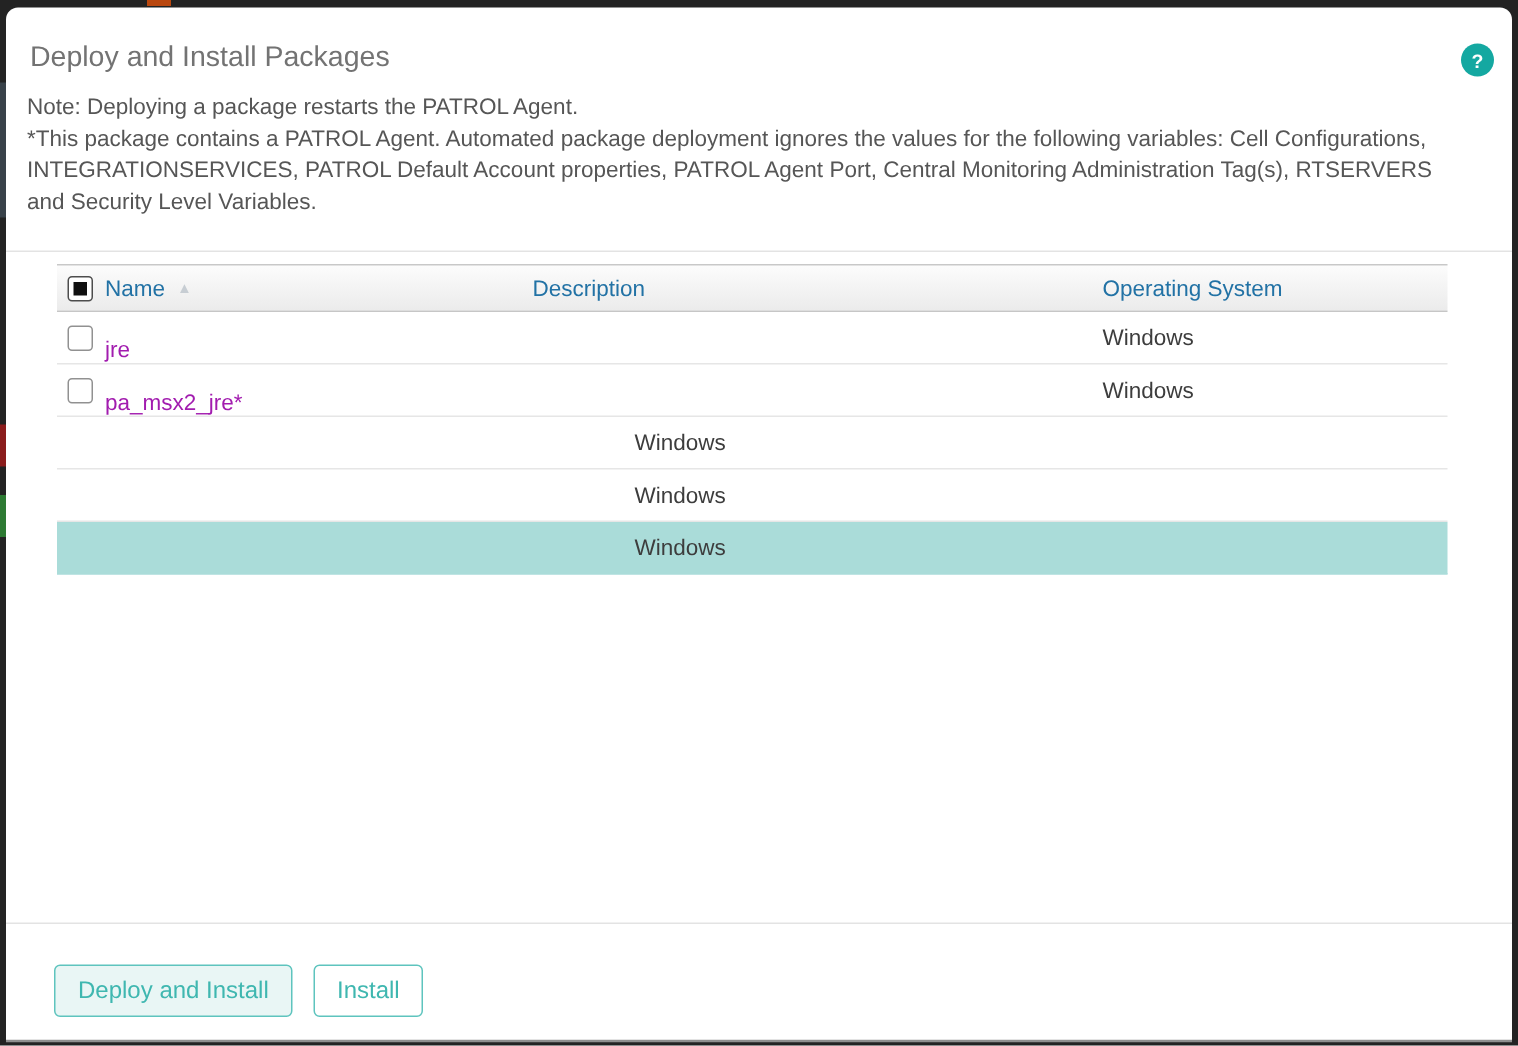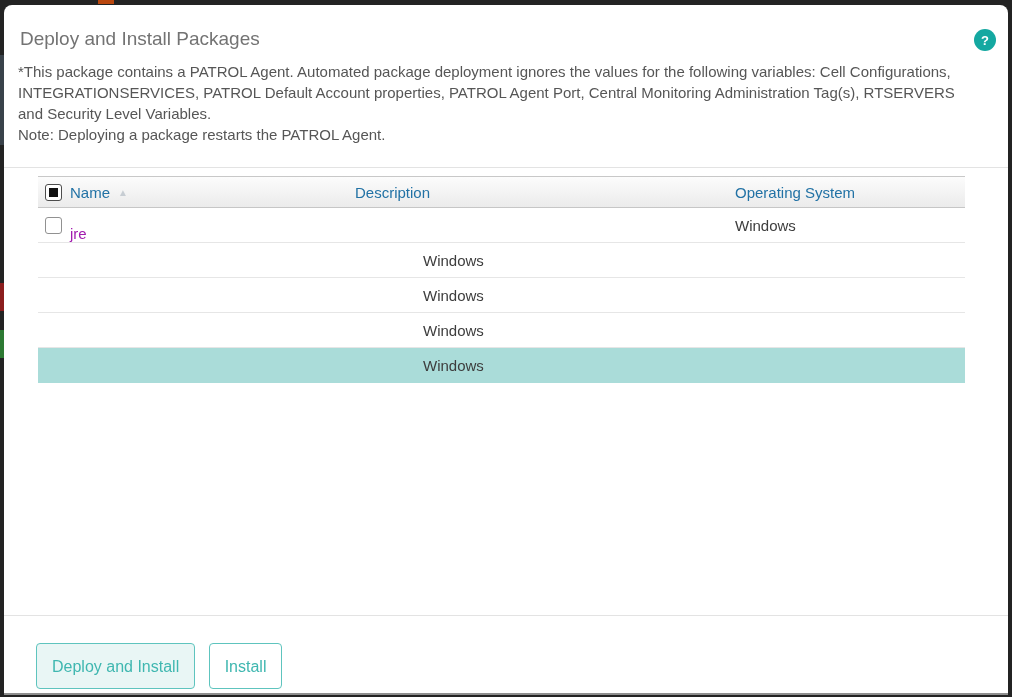--- a/index.html
+++ b/index.html
@@ -59,43 +59,43 @@
     content:"";position:absolute;left:3px;top:3px;right:3px;bottom:3px;background:#101010;
   }
   .checkbox.checked::after{
     content:"\2713";position:absolute;left:2px;top:-2px;
     color:#4a4a4a;font-size:14px;line-height:17px;
   }
   .sort-icon{color:#c7cdd3;font-size:10px;margin-left:8px;}
   .cell-text{color:#a21caf;margin-top:16px;}
   .footer{padding:27px 0 0 32px;}
   .btn{
-    display:inline-block;height:46px;line-height:33px;padding:0 15px;
+    display:inline-block;height:35px;line-height:33px;padding:0 15px;
     border:1px solid #5ec4be;border-radius:4px;color:#3fb7b0;font-size:16px;
     background:#ffffff;cursor:pointer;box-sizing:border-box;
     font-family:"Liberation Sans", sans-serif;
   }
   .btn.primary{background:#e9f6f5;margin-right:9px;}
 </style>
 </head>
 <body>
 
 <div class="edge-seg" style="top:55px;height:90px;background:#39424a;"></div>
 <div class="edge-seg" style="top:283px;height:28px;background:#8b1d1d;"></div>
 <div class="edge-seg" style="top:330px;height:28px;background:#2d7a33;"></div>
 <div class="edge-top-orange"></div>
 
 <div class="dialog">
 
   <div class="dialog-title">Deploy and Install Packages</div>
   <div class="help-btn">?</div>
 
   <div class="note">
+    <div>Note: Deploying a package restarts the PATROL Agent.</div>
     <div>*This package contains a PATROL Agent. Automated package deployment ignores the values for the following variables: Cell Configurations, INTEGRATIONSERVICES, PATROL Default Account properties, PATROL Agent Port, Central Monitoring Administration Tag(s), RTSERVERS and Security Level Variables.</div>
-    <div>Note: Deploying a package restarts the PATROL Agent.</div>
   </div>
 
   <hr class="divider top-divider">
 
   <div class="table-area">
     <div class="grid">
 
       <div class="grid-header">
         <div class="col-name">
           <span class="checkbox indeterminate"></span>
@@ -109,20 +109,24 @@
       <div class="grid-row">
         <div class="col-name">
           <span class="checkbox"></span>
           <span class="cell-text">jre</span>
         </div>
         <div class="col-desc"></div>
         <div class="col-os">Windows</div>
       </div>
 
       <div class="grid-row">
+        <div class="col-name">
+          <span class="checkbox"></span>
+          <span class="cell-text">pa_msx2_jre*</span>
+        </div>
         <div class="col-desc"></div>
         <div class="col-os">Windows</div>
       </div>
 
       <div class="grid-row">
         <div class="col-desc"></div>
         <div class="col-os">Windows</div>
       </div>
 
       <div class="grid-row">

